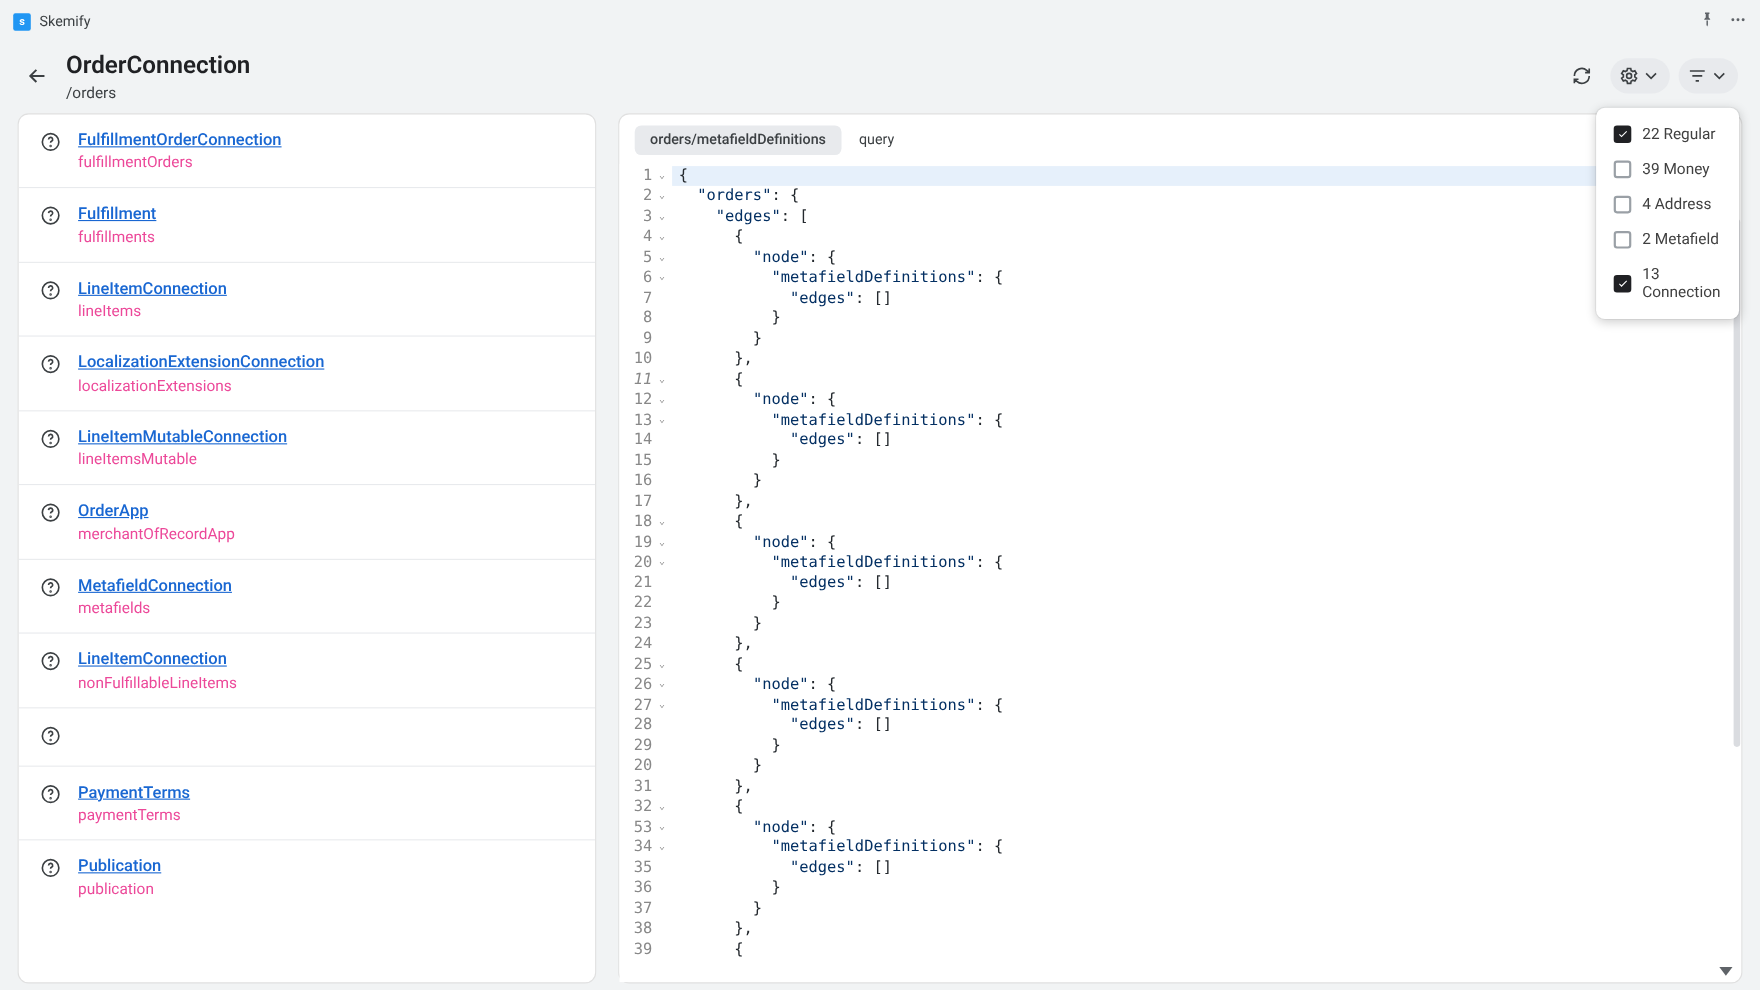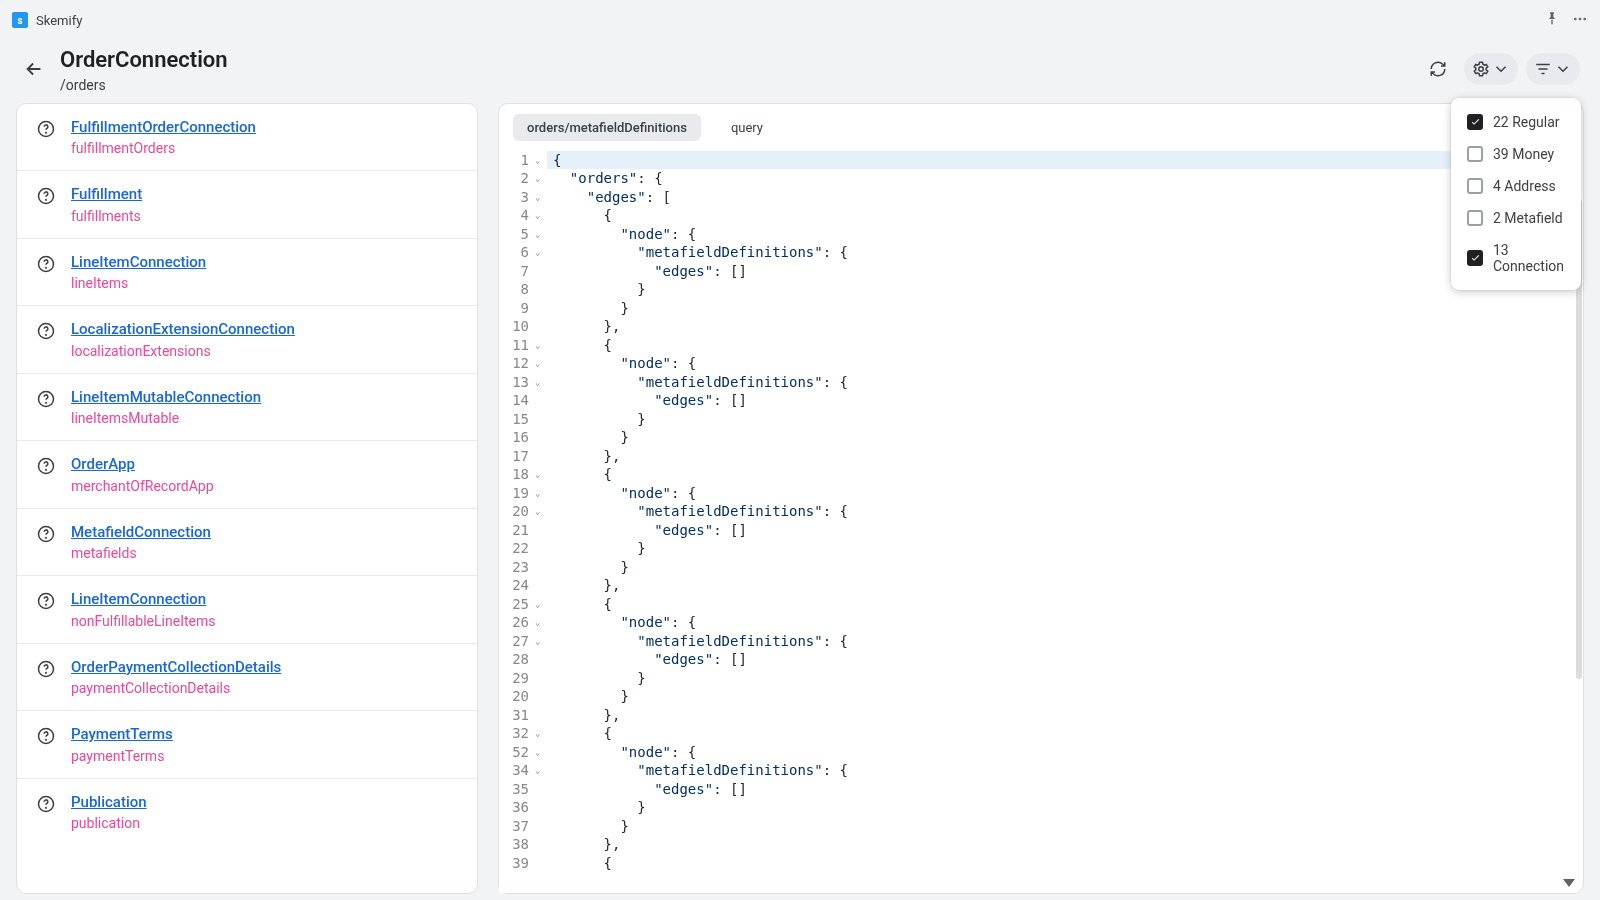--- a/index.html
+++ b/index.html
@@ -14,29 +14,29 @@
 .header-row{display:flex;align-items:center;padding:6px 20px 10px 22px;}
 .back-btn{width:24px;height:24px;display:flex;align-items:center;justify-content:center;cursor:pointer;color:#3c4043;}
 .header-text{margin-left:14px;display:flex;flex-direction:column;}
 .page-title{font-size:22px;font-weight:600;color:#202124;line-height:1.3;}
 .page-sub{font-size:14px;color:#3c4043;margin-top:2px;}
 .header-actions{margin-left:auto;display:flex;align-items:center;gap:8px;}
 .hdr-btn{height:32px;min-width:36px;padding:0 8px;border-radius:18px;display:flex;align-items:center;justify-content:center;gap:2px;color:#3c4043;cursor:pointer;}
 .hdr-btn svg{width:18px;height:18px;}
 .hdr-btn.active{background:#e8eaed;}
 .content{display:flex;flex:1;padding:0 16px 6px 16px;gap:20px;min-height:0;}
-.left-panel{width:462px;background:#fff;border-radius:10px;border:1px solid #e0e0e0;overflow-y:auto;}
+.left-panel{width:526px;background:#fff;border-radius:10px;border:1px solid #e0e0e0;overflow-y:auto;}
 .field-row{display:flex;align-items:flex-start;padding:14px 16px 14px 20px;border-bottom:1px solid #e8eaed;gap:16px;}
 .field-row:last-child{border-bottom:none;}
 .q-icon{width:18px;height:18px;color:#3c4043;flex-shrink:0;margin-top:2px;}
 .field-body{display:flex;flex-direction:column;}
 .field-type{font-size:15px;color:#1967d2;text-decoration:underline;font-weight:500;cursor:pointer;line-height:1.3;}
 .field-name{font-size:14px;color:#ec4899;margin-top:3px;}
 .right-panel{flex:1;background:#fff;border-radius:10px;border:1px solid #e0e0e0;display:flex;flex-direction:column;min-width:0;position:relative;}
-.tabs{display:flex;align-items:center;gap:16px;padding:10px 14px 8px 14px;}
+.tabs{display:flex;align-items:center;gap:2px;padding:10px 14px 8px 14px;}
 .tab{padding:6px 14px;border-radius:6px;font-size:13px;color:#3c4043;cursor:pointer;}
 .tab.active{background:#e8eaed;font-weight:500;}
 .editor-wrapper{flex:1;display:flex;min-height:0;overflow:hidden;position:relative;}
 .gutter{background:#fff;color:#888;font-family:Menlo,Monaco,Consolas,monospace;font-size:14px;line-height:18.5px;text-align:right;padding:2px 6px 0 6px;user-select:none;width:36px;}
 .fold-gutter{width:12px;color:#888;font-family:Menlo,Monaco,Consolas,monospace;font-size:9px;line-height:18.5px;padding:2px 0 0 0;user-select:none;}
 .fold-gutter div{height:18.5px;display:flex;align-items:center;}
 .code-area{flex:1;font-family:Menlo,Monaco,Consolas,monospace;font-size:14px;line-height:18.5px;padding:2px 6px 0 6px;white-space:pre;color:#24292e;overflow:hidden;}
 .code-line{height:18.5px;}
 .code-line.hl{background:#e6f0fb;margin-left:-60px;padding-left:60px;}
 .k{color:#032f62;}
@@ -200,24 +200,20 @@
             <a class="field-type">LineItemConnection</a>
             <span class="field-name">nonFulfillableLineItems</span>
           </div>
         </div>
         <div class="field-row">
           <span><svg class="q-icon" viewBox="0 0 24 24" fill="none" stroke="currentColor" stroke-width="2">
               <circle cx="12" cy="12" r="10"></circle>
               <path d="M9.5 9a2.5 2.5 0 1 1 3.5 2.3c-.8.4-1 1-1 1.7"></path>
               <circle cx="12" cy="17" r=".5" fill="currentColor"></circle>
             </svg></span>
-          <div class="field-body">
-            <a class="field-type">OrderPaymentCollectionDetails</a>
-            <span class="field-name">paymentCollectionDetails</span>
-          </div>
         </div>
         <div class="field-row">
           <span><svg class="q-icon" viewBox="0 0 24 24" fill="none" stroke="currentColor" stroke-width="2">
               <circle cx="12" cy="12" r="10"></circle>
               <path d="M9.5 9a2.5 2.5 0 1 1 3.5 2.3c-.8.4-1 1-1 1.7"></path>
               <circle cx="12" cy="17" r=".5" fill="currentColor"></circle>
             </svg></span>
           <div class="field-body">
             <a class="field-type">PaymentTerms</a>
             <span class="field-name">paymentTerms</span>
@@ -279,21 +275,21 @@
             <div style="height: 18.5px;">1</div>
             <div style="height: 18.5px;">2</div>
             <div style="height: 18.5px;">3</div>
             <div style="height: 18.5px;">4</div>
             <div style="height: 18.5px;">5</div>
             <div style="height: 18.5px;">6</div>
             <div style="height: 18.5px;">7</div>
             <div style="height: 18.5px;">8</div>
             <div style="height: 18.5px;">9</div>
             <div style="height: 18.5px;">10</div>
-            <div style="height: 18.5px;">11</div>
+            <div style="height: 18.5px; font-style: italic;">11</div>
             <div style="height: 18.5px;">12</div>
             <div style="height: 18.5px;">13</div>
             <div style="height: 18.5px;">14</div>
             <div style="height: 18.5px;">15</div>
             <div style="height: 18.5px;">16</div>
             <div style="height: 18.5px;">17</div>
             <div style="height: 18.5px;">18</div>
             <div style="height: 18.5px;">19</div>
             <div style="height: 18.5px;">20</div>
             <div style="height: 18.5px;">21</div>
@@ -301,21 +297,21 @@
             <div style="height: 18.5px;">23</div>
             <div style="height: 18.5px;">24</div>
             <div style="height: 18.5px;">25</div>
             <div style="height: 18.5px;">26</div>
             <div style="height: 18.5px;">27</div>
             <div style="height: 18.5px;">28</div>
             <div style="height: 18.5px;">29</div>
             <div style="height: 18.5px;">20</div>
             <div style="height: 18.5px;">31</div>
             <div style="height: 18.5px;">32</div>
-            <div style="height: 18.5px;">52</div>
+            <div style="height: 18.5px;">53</div>
             <div style="height: 18.5px;">34</div>
             <div style="height: 18.5px;">35</div>
             <div style="height: 18.5px;">36</div>
             <div style="height: 18.5px;">37</div>
             <div style="height: 18.5px;">38</div>
             <div style="height: 18.5px;">39</div>
           </div>
         <div class="fold-gutter" id="fold-gutter">
             <div>⌄</div>
             <div>⌄</div>

